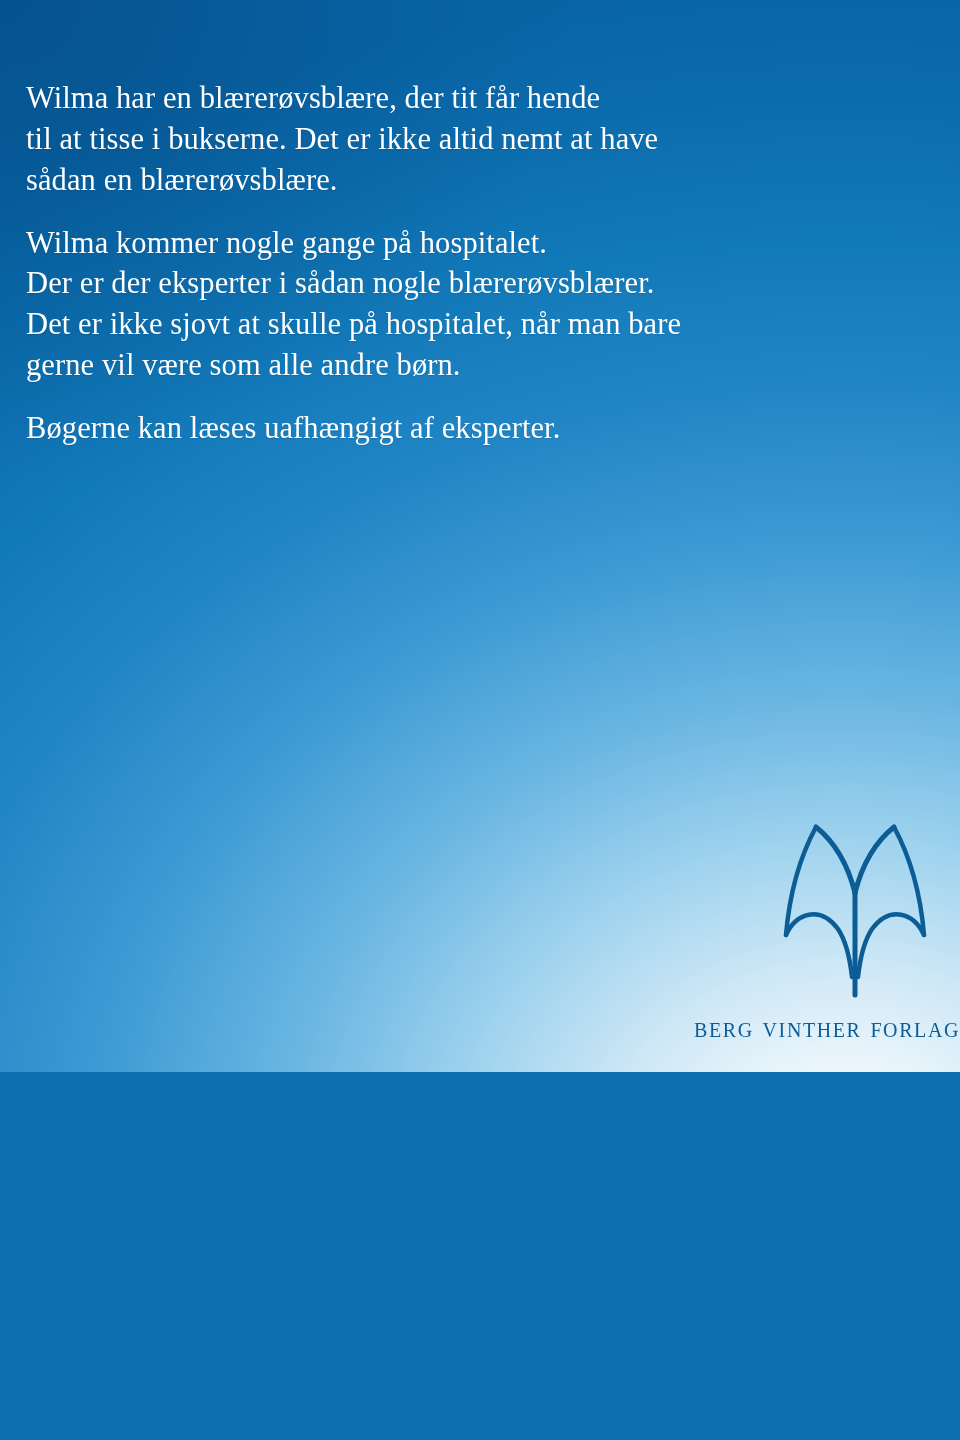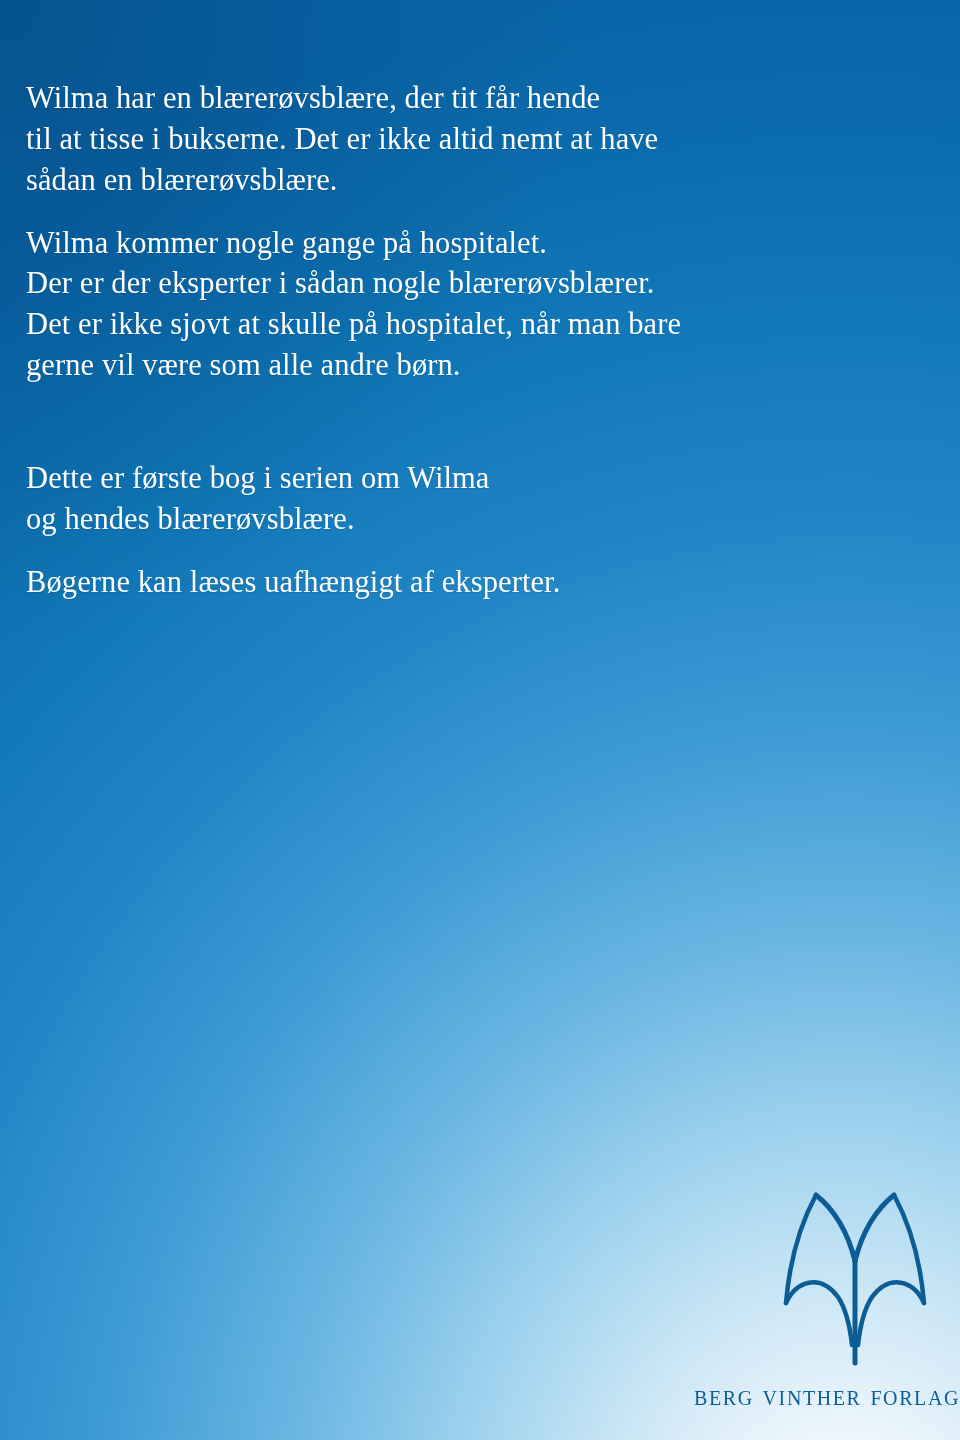--- a/index.html
+++ b/index.html
@@ -9,21 +9,21 @@
   body {
     width: 960px;
     height: 1440px;
     overflow: hidden;
     font-family: "Liberation Serif", serif;
     background: #0d6fb0;
   }
   .page {
     position: relative;
     width: 960px;
-    height: 1440px;
+    height: 1072px;
     box-sizing: border-box;
     
     background:
       radial-gradient(ellipse 150% 110% at 88% 108%,
         #ffffff 0%,
         #eef7fc 7%,
         #cfe8f6 16%,
         #9ed2ee 27%,
         #6ab6e2 39%,
         #3e9bd4 52%,
@@ -101,22 +101,20 @@
 <div class="page">
 
   <div class="blurb">
     <p>Wilma har en blærerøvsblære, der tit får hende
 til at tisse i bukserne. Det er ikke altid nemt at have
 sådan en blærerøvsblære.</p>
     <p>Wilma kommer nogle gange på hospitalet.
 Der er der eksperter i sådan nogle blærerøvsblærer.
 Det er ikke sjovt at skulle på hospitalet, når man bare
 gerne vil være som alle andre børn.</p>
-    <p class="gap-large">Dette er første bog i serien om Wilma
-og hendes blærerøvsblære.</p>
     <p>Bøgerne kan læses uafhængigt af eksperter.</p>
   </div>
 
   <div class="publisher">
     <div class="logo-mark">
       <svg viewBox="0 0 210 200" xmlns="http://www.w3.org/2000/svg" aria-hidden="true">
         <g fill="none" stroke="#0c5d96" stroke-linecap="round">
 
           <path d="M105 78 L105 186" stroke-width="5"></path>
 

